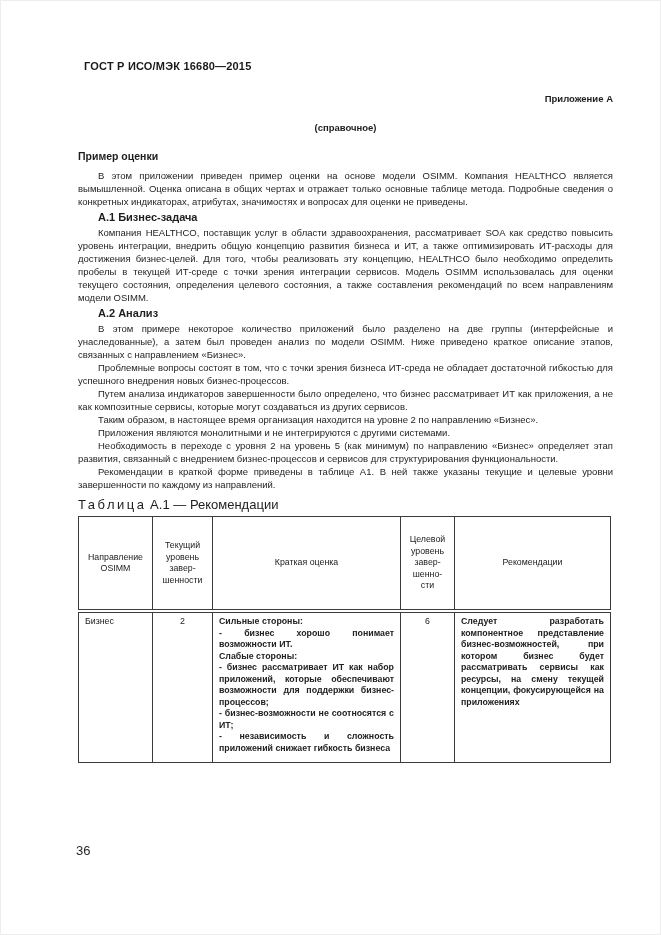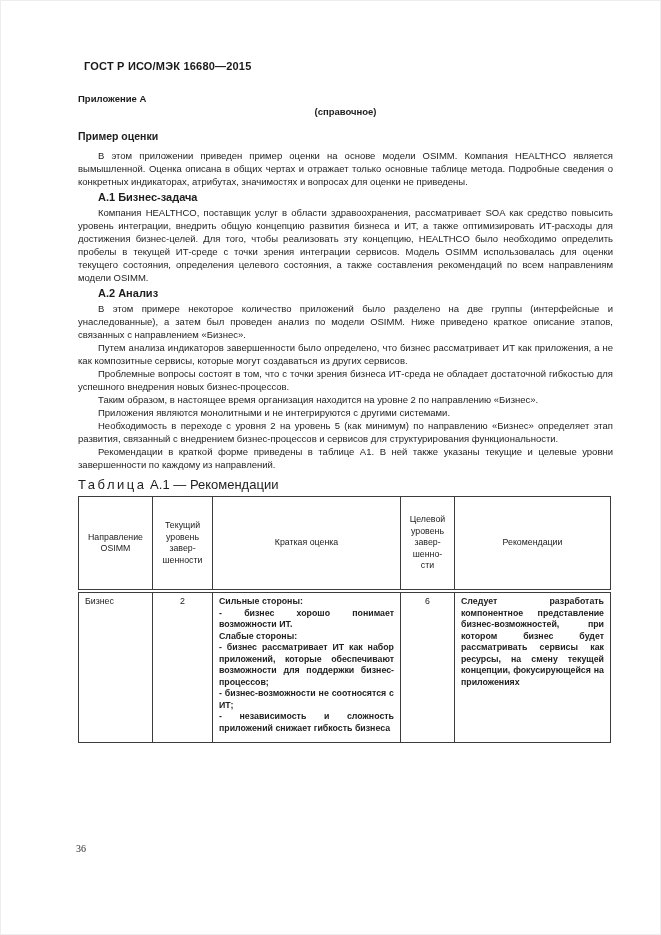--- a/index.html
+++ b/index.html
@@ -19,22 +19,22 @@
   .running-header{
     position:absolute;left:64px;top:60px;
     font-size:11px;font-weight:bold;letter-spacing:.2px;
     color:#1a1a1a;
     padding-left:20px;
   }
   .content{
     position:absolute;left:78px;top:92px;width:535px;
     font-size:9.5px;line-height:13px;
   }
-  .app-label{text-align:left;font-weight:bold;margin:0;}
-  .app-kind{text-align:center;font-weight:bold;margin:0;}
+  .app-label{text-align:right;font-weight:bold;margin:0;}
+  .app-kind{text-align:center;font-weight:bold;margin:16px;}
   .doc-title{text-align:left;font-weight:bold;font-size:10.5px;margin:12px 0 0 0;}
   p.body{margin:0;text-indent:20px;text-align:justify;}
   p.body.first{margin-top:6px;}
   .heading{font-weight:bold;text-indent:20px;margin:3px 0 2px 0;font-size:11px;}
   .table-caption{margin:7px 0 5px 0;font-size:13px;}
   .table-caption .spaced{letter-spacing:2.5px;}
   table.gost{
     width:532px;border-collapse:collapse;table-layout:fixed;
     font-size:8.8px;line-height:11.5px;color:#222;
     margin-top:5px;
@@ -50,21 +50,21 @@
   table.gost td{vertical-align:top;height:143px;}
   td.cell-center{text-align:center;}
   td.cell-text{text-align:justify;white-space:pre-line;font-weight:bold;}
   .col-direction{width:74px;}
   .col-current{width:60px;}
   .col-assessment{width:188px;}
   .col-target{width:54px;}
   .col-recommend{width:156px;}
   .page-number{
     position:absolute;left:76px;top:843px;
-    font-size:10px;color:#2a2a2a;font-family:Liberation Serif, serif;
+    font-size:13px;color:#2a2a2a;
   }
 </style>
 </head>
 <body>
 
 <div class="page">
 
   <div class="running-header">ГОСТ Р ИСО/МЭК 16680—2015</div>
 
   <div class="content">
@@ -74,22 +74,22 @@
 
     <p class="doc-title">Пример оценки</p>
 
     <p class="body first">В этом приложении приведен пример оценки на основе модели OSIMM. Компания HEALTHCO является вымышленной. Оценка описана в общих чертах и отражает только основные таблице метода. Подробные сведения о конкретных индикаторах, атрибутах, значимостях и вопросах для оценки не приведены.</p>
 
     <p class="heading">А.1 Бизнес-задача</p>
     <p class="body">Компания HEALTHCO, поставщик услуг в области здравоохранения, рассматривает SOA как средство повысить уровень интеграции, внедрить общую концепцию развития бизнеса и ИТ, а также оптимизировать ИТ-расходы для достижения бизнес-целей. Для того, чтобы реализовать эту концепцию, HEALTHCO было необходимо определить пробелы в текущей ИТ-среде с точки зрения интеграции сервисов. Модель OSIMM использовалась для оценки текущего состояния, определения целевого состояния, а также составления рекомендаций по всем направлениям модели OSIMM.</p>
 
     <p class="heading">А.2 Анализ</p>
     <p class="body">В этом примере некоторое количество приложений было разделено на две группы (интерфейсные и унаследованные), а затем был проведен анализ по модели OSIMM. Ниже приведено краткое описание этапов, связанных с направлением «Бизнес».</p>
+    <p class="body">Проблемные вопросы состоят в том, что с точки зрения бизнеса ИТ-среда не обладает достаточной гибкостью для успешного внедрения новых бизнес-процессов.</p>
     <p class="body">Путем анализа индикаторов завершенности было определено, что бизнес рассматривает ИТ как приложения, а не как композитные сервисы, которые могут создаваться из других сервисов.</p>
-    <p class="body">Проблемные вопросы состоят в том, что с точки зрения бизнеса ИТ-среда не обладает достаточной гибкостью для успешного внедрения новых бизнес-процессов.</p>
     <p class="body">Таким образом, в настоящее время организация находится на уровне 2 по направлению «Бизнес».</p>
     <p class="body">Приложения являются монолитными и не интегрируются с другими системами.</p>
     <p class="body">Необходимость в переходе с уровня 2 на уровень 5 (как минимум) по направлению «Бизнес» определяет этап развития, связанный с внедрением бизнес-процессов и сервисов для структурирования функциональности.</p>
 
     <p class="body">Рекомендации в краткой форме приведены в таблице А1. В ней также указаны текущие и целевые уровни завершенности по каждому из направлений.</p>
 
     <p class="table-caption">
       <span class="spaced">Таблица</span>
       <span>А.1</span>
       <span>—</span>

